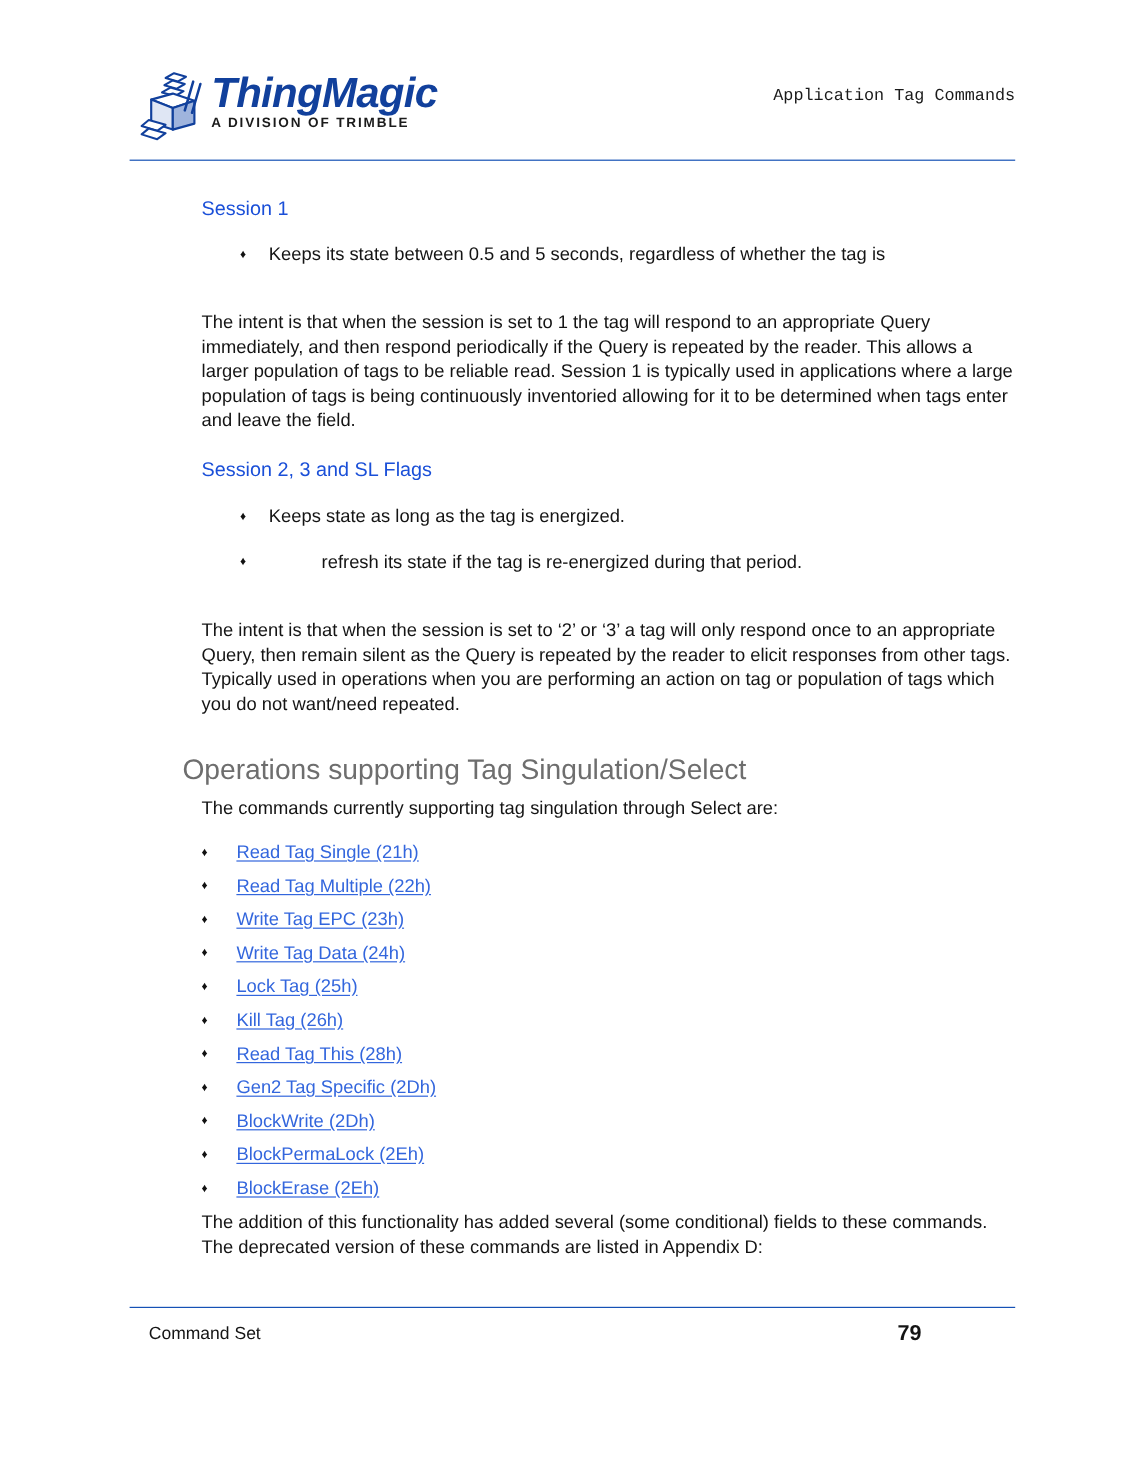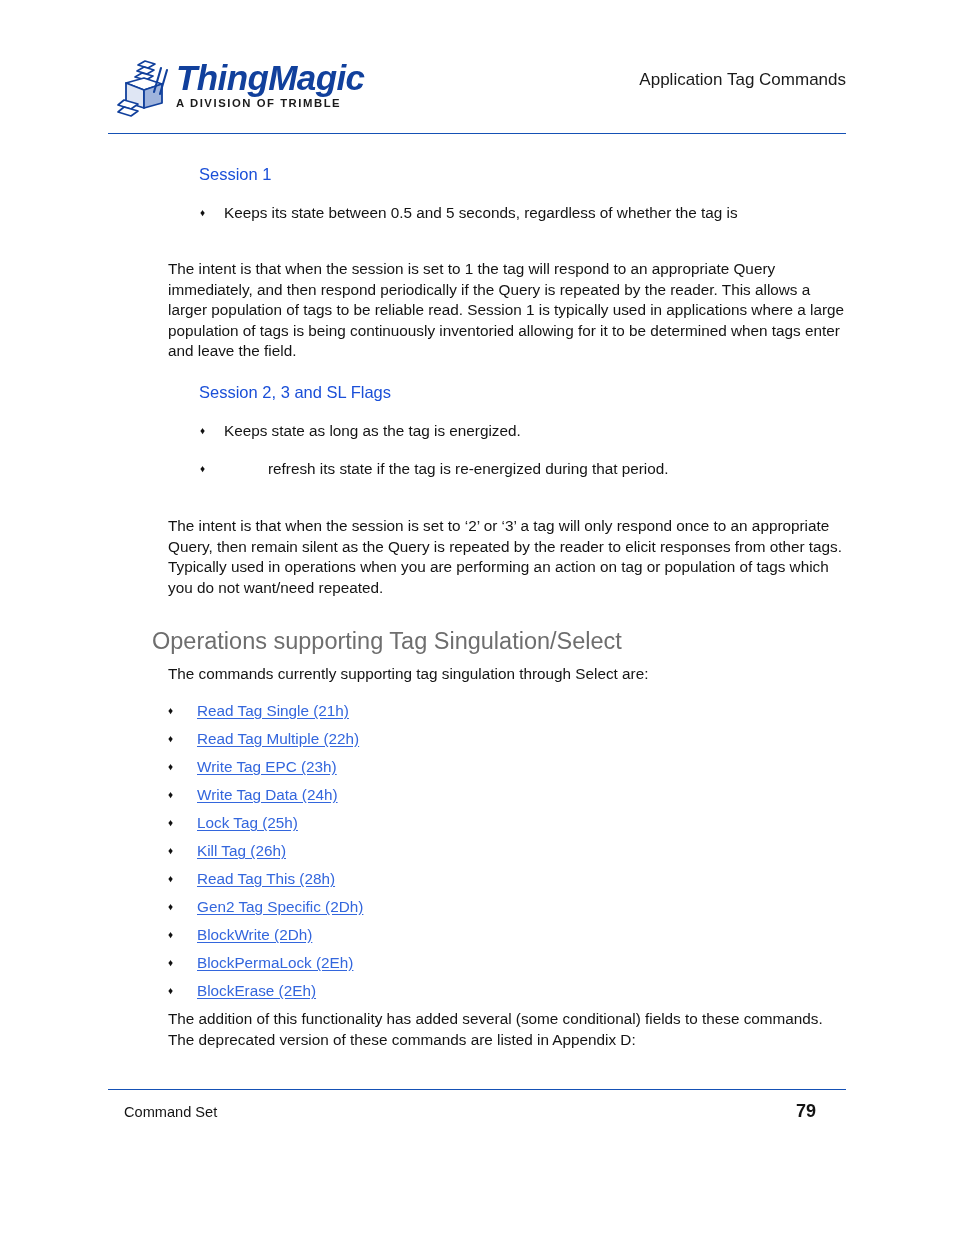--- a/index.html
+++ b/index.html
@@ -15,21 +15,20 @@
     color: #000000;
     -webkit-font-smoothing: antialiased;
   }
 
   .page {
     position: absolute;
     inset: 0;
     width: 876px;
     height: 1235px;
     overflow: hidden;
-    padding-left: 48px;
   }
 
   
   .header {
     position: absolute;
     left: 108px;
     top: 52px;
     width: 738px;
     height: 78px;
   }
@@ -69,25 +68,26 @@
     font-size: 11.3px;
     line-height: 13px;
     color: #1b1b1b;
     letter-spacing: 1.55px;
     white-space: nowrap;
   }
   .header-title {
     position: absolute;
     right: 0px;
     top: 18px;
-    font-size: 17px;
+    font-size: 14px;
     line-height: 20px;
     color: #1a1a1a;
     white-space: nowrap;
     text-align: center;
+    font-family: Liberation Mono, monospace;
   }
   .header-rule {
     position: absolute;
     left: 108px;
     top: 133px;
     width: 738px;
     height: 0;
     border-top: 1.6px solid #1551b5;
   }
 
@@ -99,21 +99,20 @@
     width: 954px;
   }
 
   .sub-heading {
     position: absolute;
     left: 168px;
     font-size: 16.5px;
     line-height: 20px;
     color: #1a4fd8;
     white-space: nowrap;
-    margin-left: 31px;
   }
 
   .section-heading {
     position: absolute;
     left: 152px;
     font-size: 23.5px;
     line-height: 28px;
     color: #6e6e6e;
     white-space: nowrap;
   }

